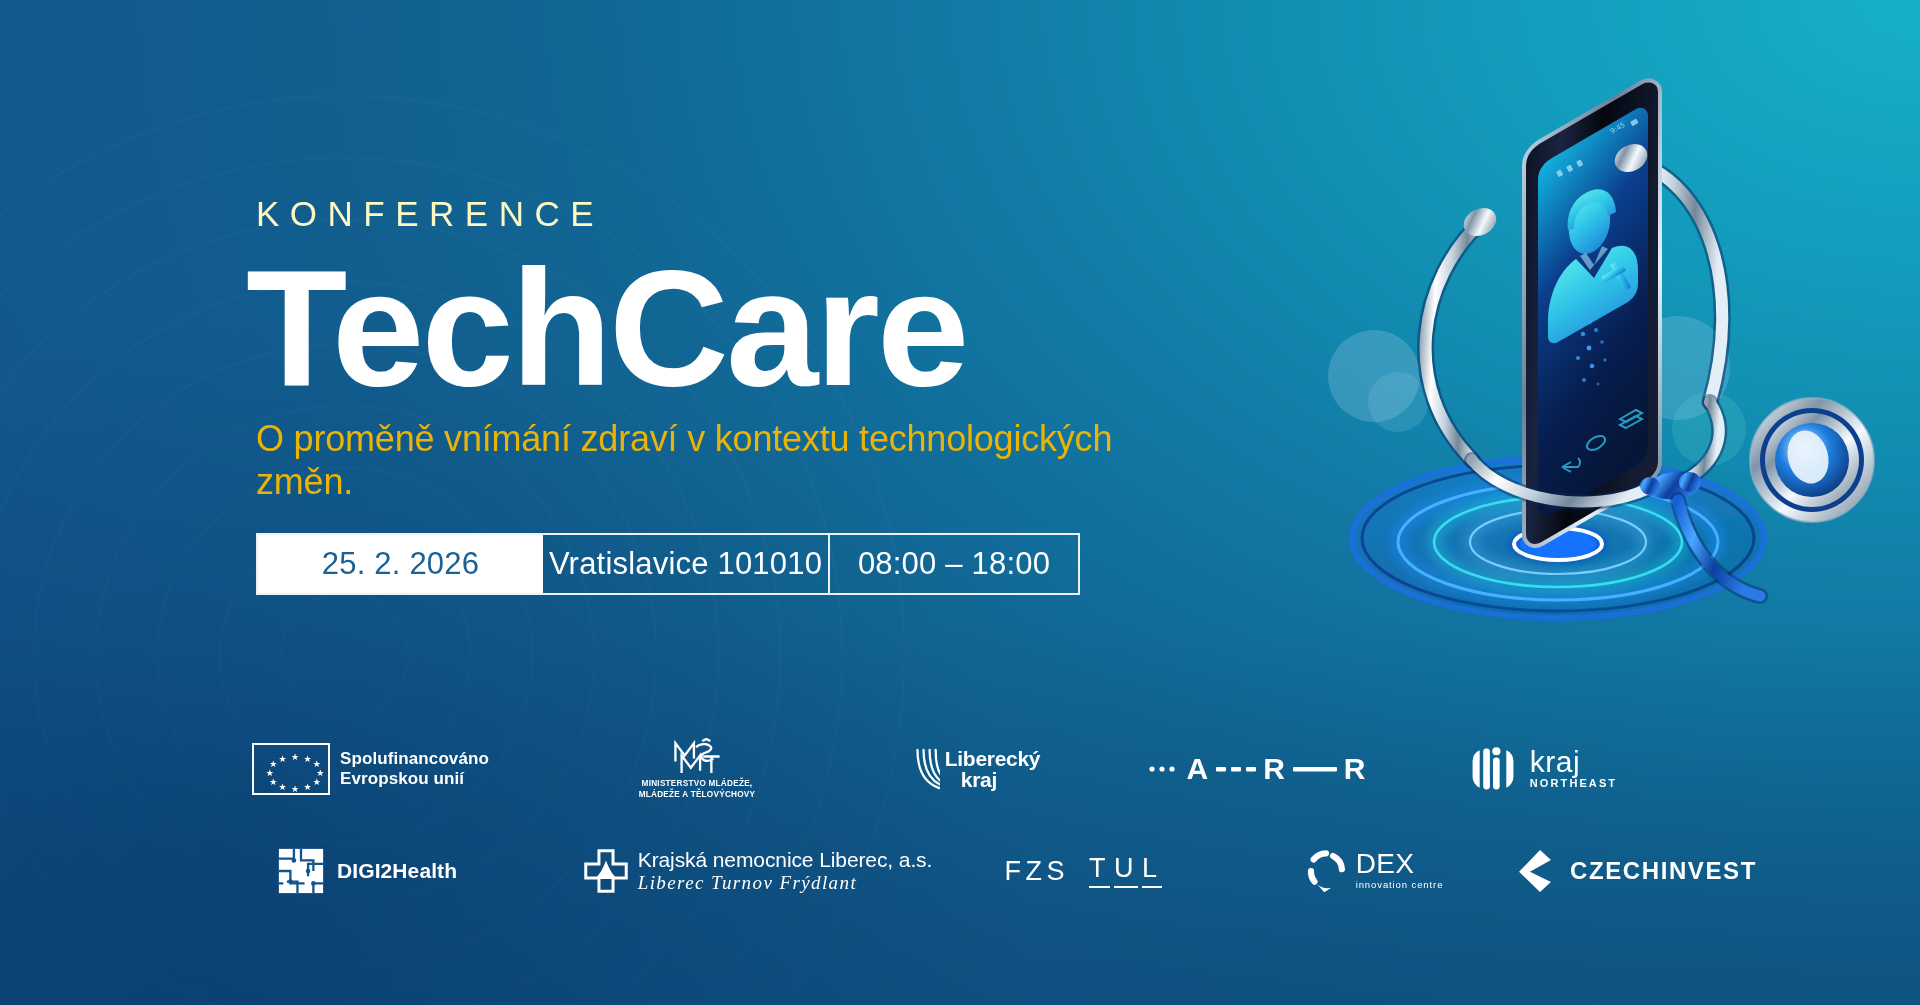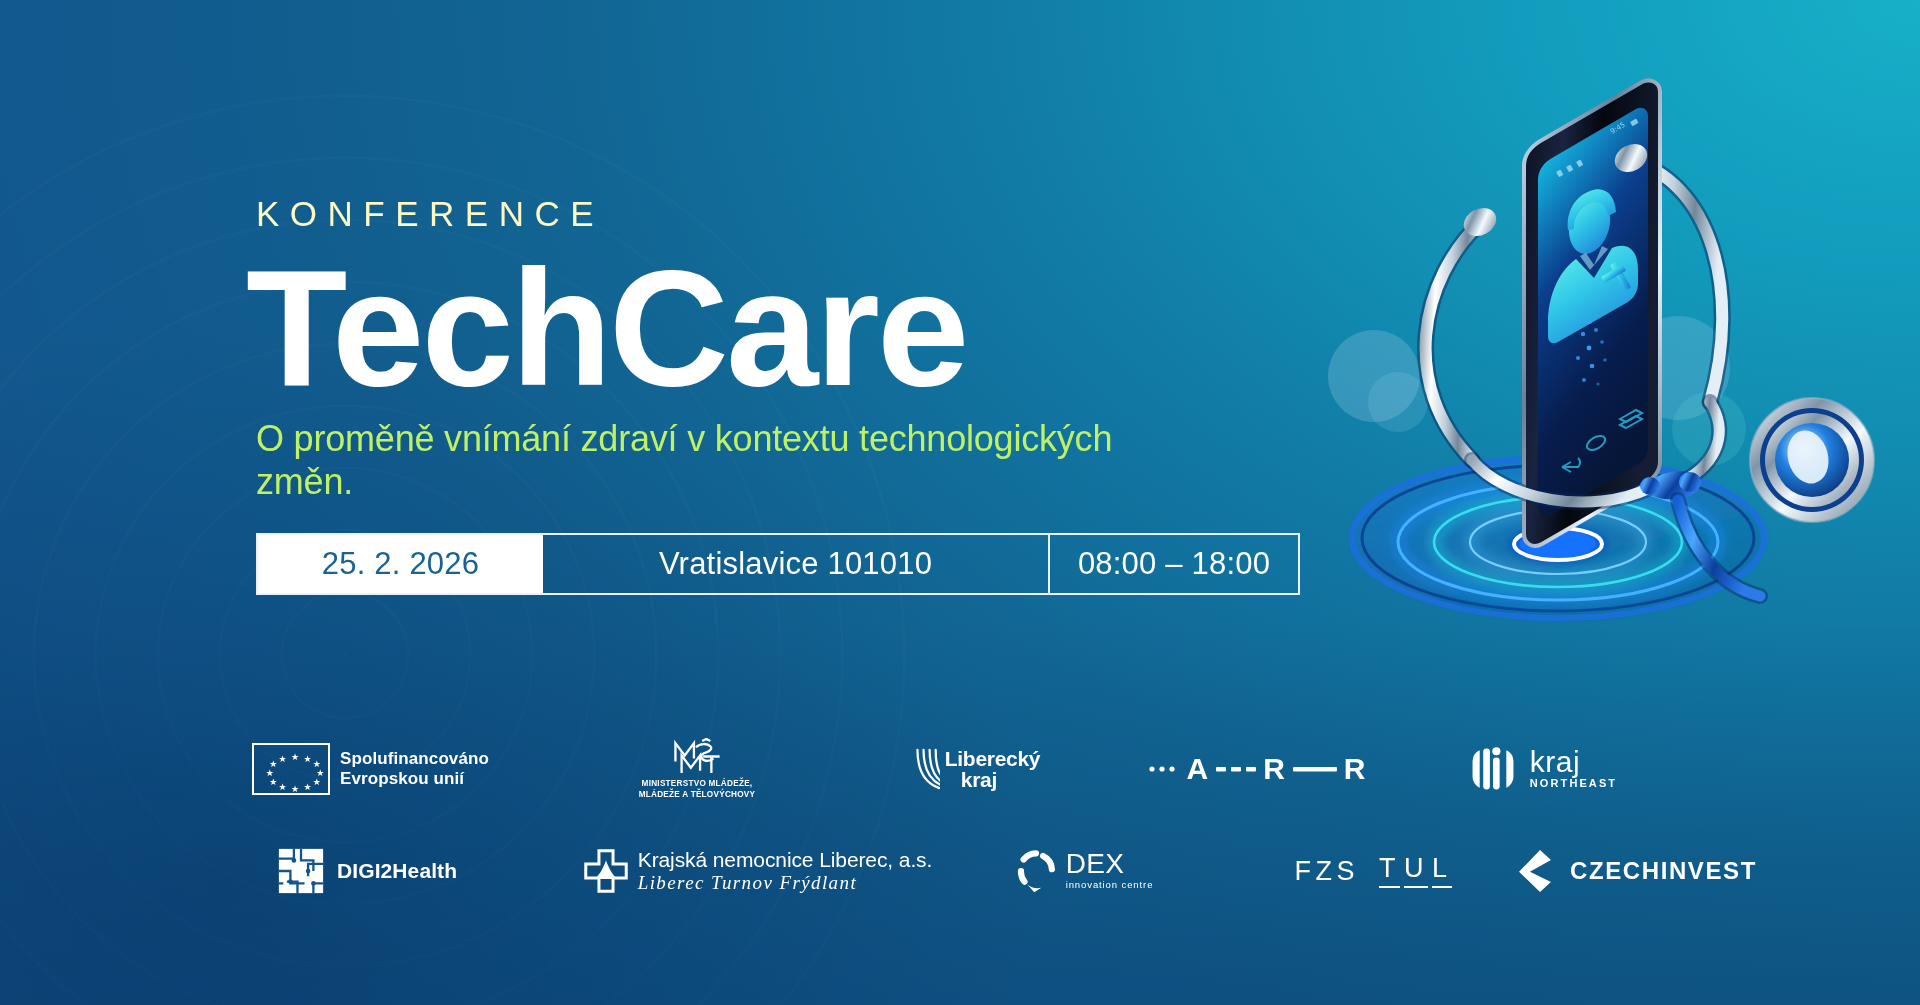--- a/index.html
+++ b/index.html
@@ -86,34 +86,34 @@
   }
   .headline {
     color: #ffffff;
     font-size: 166px;
     font-weight: 700;
     line-height: .95;
     letter-spacing: -3px;
     margin: 0 0 6px -8px;
   }
   .subtitle {
-    color: #bef264;
+    color: #eab308;
     font-size: 36px;
     font-weight: 400;
     line-height: 1.2;
     letter-spacing: -0.2px;
     margin: 10px 0 0 2px;
   }
 
   
   .info-bar {
     display: flex;
     align-items: stretch;
     margin: 30px 0 0 2px;
-    width: 1044px;
+    width: 824px;
     height: 62px;
     border: 2px solid rgba(255,255,255,0.92);
     box-sizing: border-box;
   }
   .info-cell {
     display: flex;
     align-items: center;
     justify-content: center;
     color: #ffffff;
     font-size: 31px;
@@ -634,47 +634,47 @@
             <path d="M25,13 C21,24 16,31 12,34 L38,34 C34,31 29,24 25,13 Z" fill="#ffffff"></path>
           </svg>
           <div>
             <div class="knl-l1">Krajská nemocnice Liberec, a.s.</div>
             <div class="knl-l2">Liberec  Turnov  Frýdlant</div>
           </div>
         </div>
       </div>
 
       <div class="logo-slot" style="flex:0 0 290px;">
-        <div class="logo dex">
-          <svg class="dex-mark" viewBox="0 0 52 52">
-            <g fill="none" stroke="#ffffff" stroke-width="7" stroke-linecap="round">
-              <path d="M12,13 A18,18 0 0 1 26,6"></path>
-              <path d="M34,9 A18,18 0 0 1 44,24"></path>
-              <path d="M9,26 A18,18 0 0 0 13,38"></path>
-            </g>
-            <path d="M16,41 A18,18 0 0 0 32,45 L24,50 Z" fill="#ffffff"></path>
-          </svg>
-          <div>
-            <div class="dex-word">DEX</div>
-            <div class="dex-sub">innovation centre</div>
-          </div>
-        </div>
-      </div>
-
-      <div class="logo-slot" style="flex:0 0 290px;">
         <div class="logo fzstul">
           <span class="fzs">FZS</span>
           <span class="tul">
             <span>T</span>
               <span>U</span>
               <span>L</span>
           </span>
         </div>
       </div>
 
+      <div class="logo-slot" style="flex:0 0 290px;">
+        <div class="logo dex">
+          <svg class="dex-mark" viewBox="0 0 52 52">
+            <g fill="none" stroke="#ffffff" stroke-width="7" stroke-linecap="round">
+              <path d="M12,13 A18,18 0 0 1 26,6"></path>
+              <path d="M34,9 A18,18 0 0 1 44,24"></path>
+              <path d="M9,26 A18,18 0 0 0 13,38"></path>
+            </g>
+            <path d="M16,41 A18,18 0 0 0 32,45 L24,50 Z" fill="#ffffff"></path>
+          </svg>
+          <div>
+            <div class="dex-word">DEX</div>
+            <div class="dex-sub">innovation centre</div>
+          </div>
+        </div>
+      </div>
+
       <div class="logo-slot" style="flex:1 1 auto;">
         <div class="logo ci">
           <svg class="ci-mark" viewBox="0 0 40 50">
             <g fill="#ffffff">
               <path d="M26,0 L39,12 L14,26 L39,38 L26,50 L1,26 Z"></path>
             </g>
           </svg>
           <span class="ci-text">CZECHINVEST</span>
         </div>
       </div>

